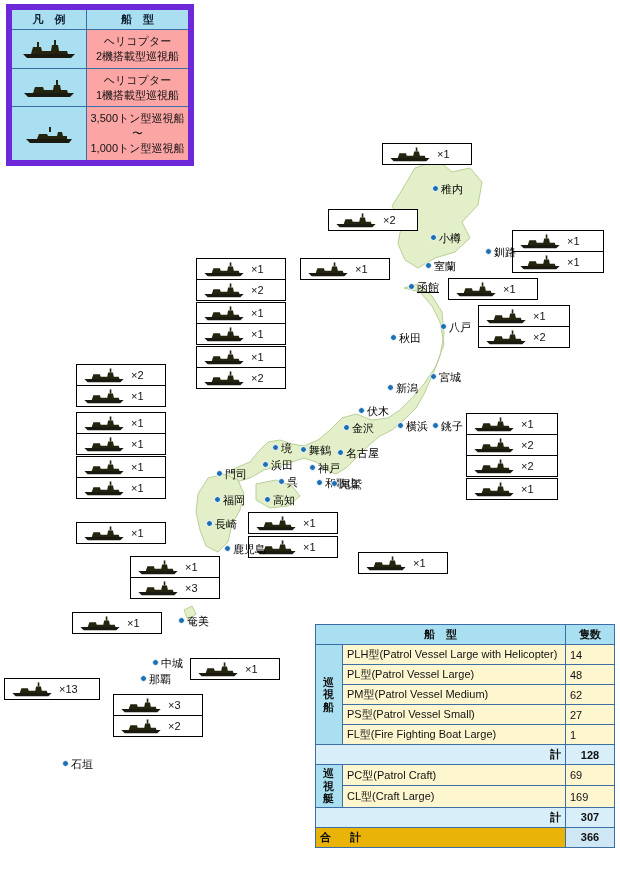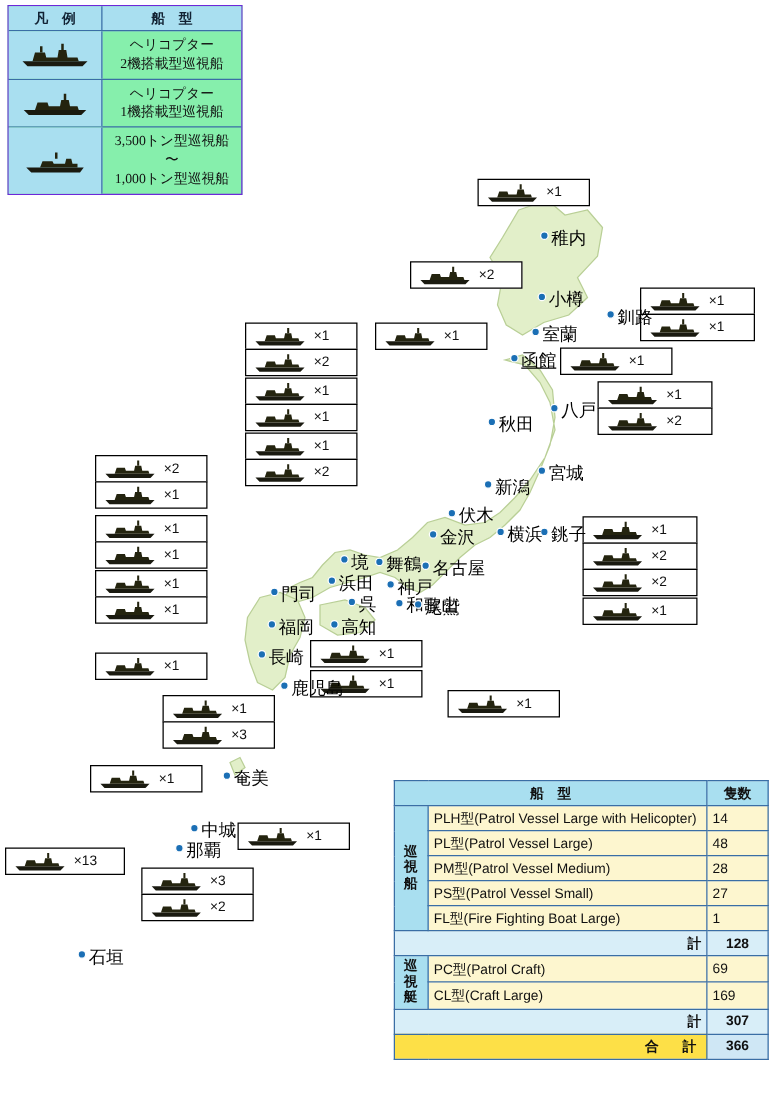--- a/index.html
+++ b/index.html
@@ -6,23 +6,22 @@
   body{
     width:620px;height:883px;position:relative;
     background:#ffffff;
     font-family:"Liberation Sans","DejaVu Sans",sans-serif;
     font-size:11px;color:#111;
     overflow:hidden;
   }
   
   .legend{
     position:absolute;left:6px;top:4px;width:188px;
-    border:1px solid #6d28d9;background:#86efac;
+    border:6px solid #6d28d9;background:#fca5a5;
     box-sizing:border-box;
-    font-family:Liberation Serif, serif;
   }
   .legend-head{display:flex;background:#a9dff0;border-bottom:1px solid #3a6ea5;}
   .legend-head div{
     text-align:center;font-size:11px;font-weight:bold;padding:2px 0;
     color:#123;
   }
   .lh-1{width:74px;border-right:1px solid #3a6ea5;}
   .lh-2{flex:1;}
   .legend-row{display:flex;border-bottom:1px solid #3a6ea5;}
   .legend-row:last-child{border-bottom:none;}
@@ -44,35 +43,35 @@
     padding:1px 3px;height:22px;white-space:nowrap;
   }
   .box .cnt{font-size:11px;margin-left:3px;}
   .stack{position:absolute;}
   .stack .box{position:relative;margin-bottom:-1px;}
   
   .dot{
     position:absolute;width:7px;height:7px;border-radius:50%;
     background:#1b6fb5;border:1.5px solid #ffffff;box-sizing:border-box;
   }
-  .city{position:absolute;font-size:14px;color:#000;white-space:nowrap;}
+  .city{position:absolute;font-size:11px;color:#000;white-space:nowrap;}
   
   .tbl-wrap{position:absolute;left:315px;top:624px;width:300px;}
   .tbl-title{font-size:12px;font-weight:bold;margin-bottom:3px;}
   .tbl-title span{font-weight:normal;font-size:10px;}
   table{border-collapse:collapse;width:300px;font-size:11px;}
   th,td{border:1px solid #3a6ea5;padding:2px 4px;}
   th{background:#a9dff0;text-align:center;font-weight:bold;}
   .cat{background:#a9dff0;text-align:center;width:18px;font-weight:bold;
        letter-spacing:1px;line-height:1.15;}
   .nm{background:#fdf6cf;}
   .num{background:#fdf6cf;width:40px;}
   .sum-lbl{background:#d8eef8;text-align:right;font-weight:bold;}
   .sum-num{background:#d8eef8;text-align:center;font-weight:bold;}
-  .tot-lbl{background:#fde047;text-align:right;font-weight:bold;letter-spacing:4px;}
+  .tot-lbl{background:#eab308;text-align:left;font-weight:bold;letter-spacing:4px;}
   .tot-num{background:#cfe7f5;text-align:center;font-weight:bold;}
 </style>
 </head>
 <body>
 
 <svg class="map" viewBox="0 0 620 640">
 
   <path class="land" d="M415 168 L438 160 L452 172 L470 168 L482 182 L478 205 L462 222 L470 238 L455 252 L435 258 L418 268 L405 260 L398 244 L402 222 L392 206 L402 190 Z"></path>
 
   <path class="land" d="M404 288 L420 292 L432 306 L440 322 L444 344 L436 366 L424 384 L412 398 L400 410 L388 418 L372 420 L356 414 L342 418 L330 430 L318 440 L304 446 L292 444 L280 440 L268 442 L258 452 L250 462 L240 466 L232 470 L228 478 L236 482 L250 478 L264 470 L278 466 L292 462 L304 458 L316 462 L326 470 L336 474 L346 468 L356 458 L368 446 L380 436 L392 430 L404 420 L416 408 L424 394 L432 376 L440 356 L444 334 L442 312 L432 296 L418 284 Z"></path>
@@ -528,21 +527,21 @@
           <td class="cat" rowspan="5">巡<br>視<br>船</td>
           <td class="nm">PLH型(Patrol Vessel Large with Helicopter)</td>
           <td class="num">14</td>
         </tr>
         <tr>
           <td class="nm">PL型(Patrol Vessel Large)</td>
           <td class="num">48</td>
         </tr>
         <tr>
           <td class="nm">PM型(Patrol Vessel Medium)</td>
-          <td class="num">28</td>
+          <td class="num">62</td>
         </tr>
         <tr>
           <td class="nm">PS型(Patrol Vessel Small)</td>
           <td class="num">27</td>
         </tr>
         <tr>
           <td class="nm">FL型(Fire Fighting Boat Large)</td>
           <td class="num">1</td>
         </tr>
         <tr>

